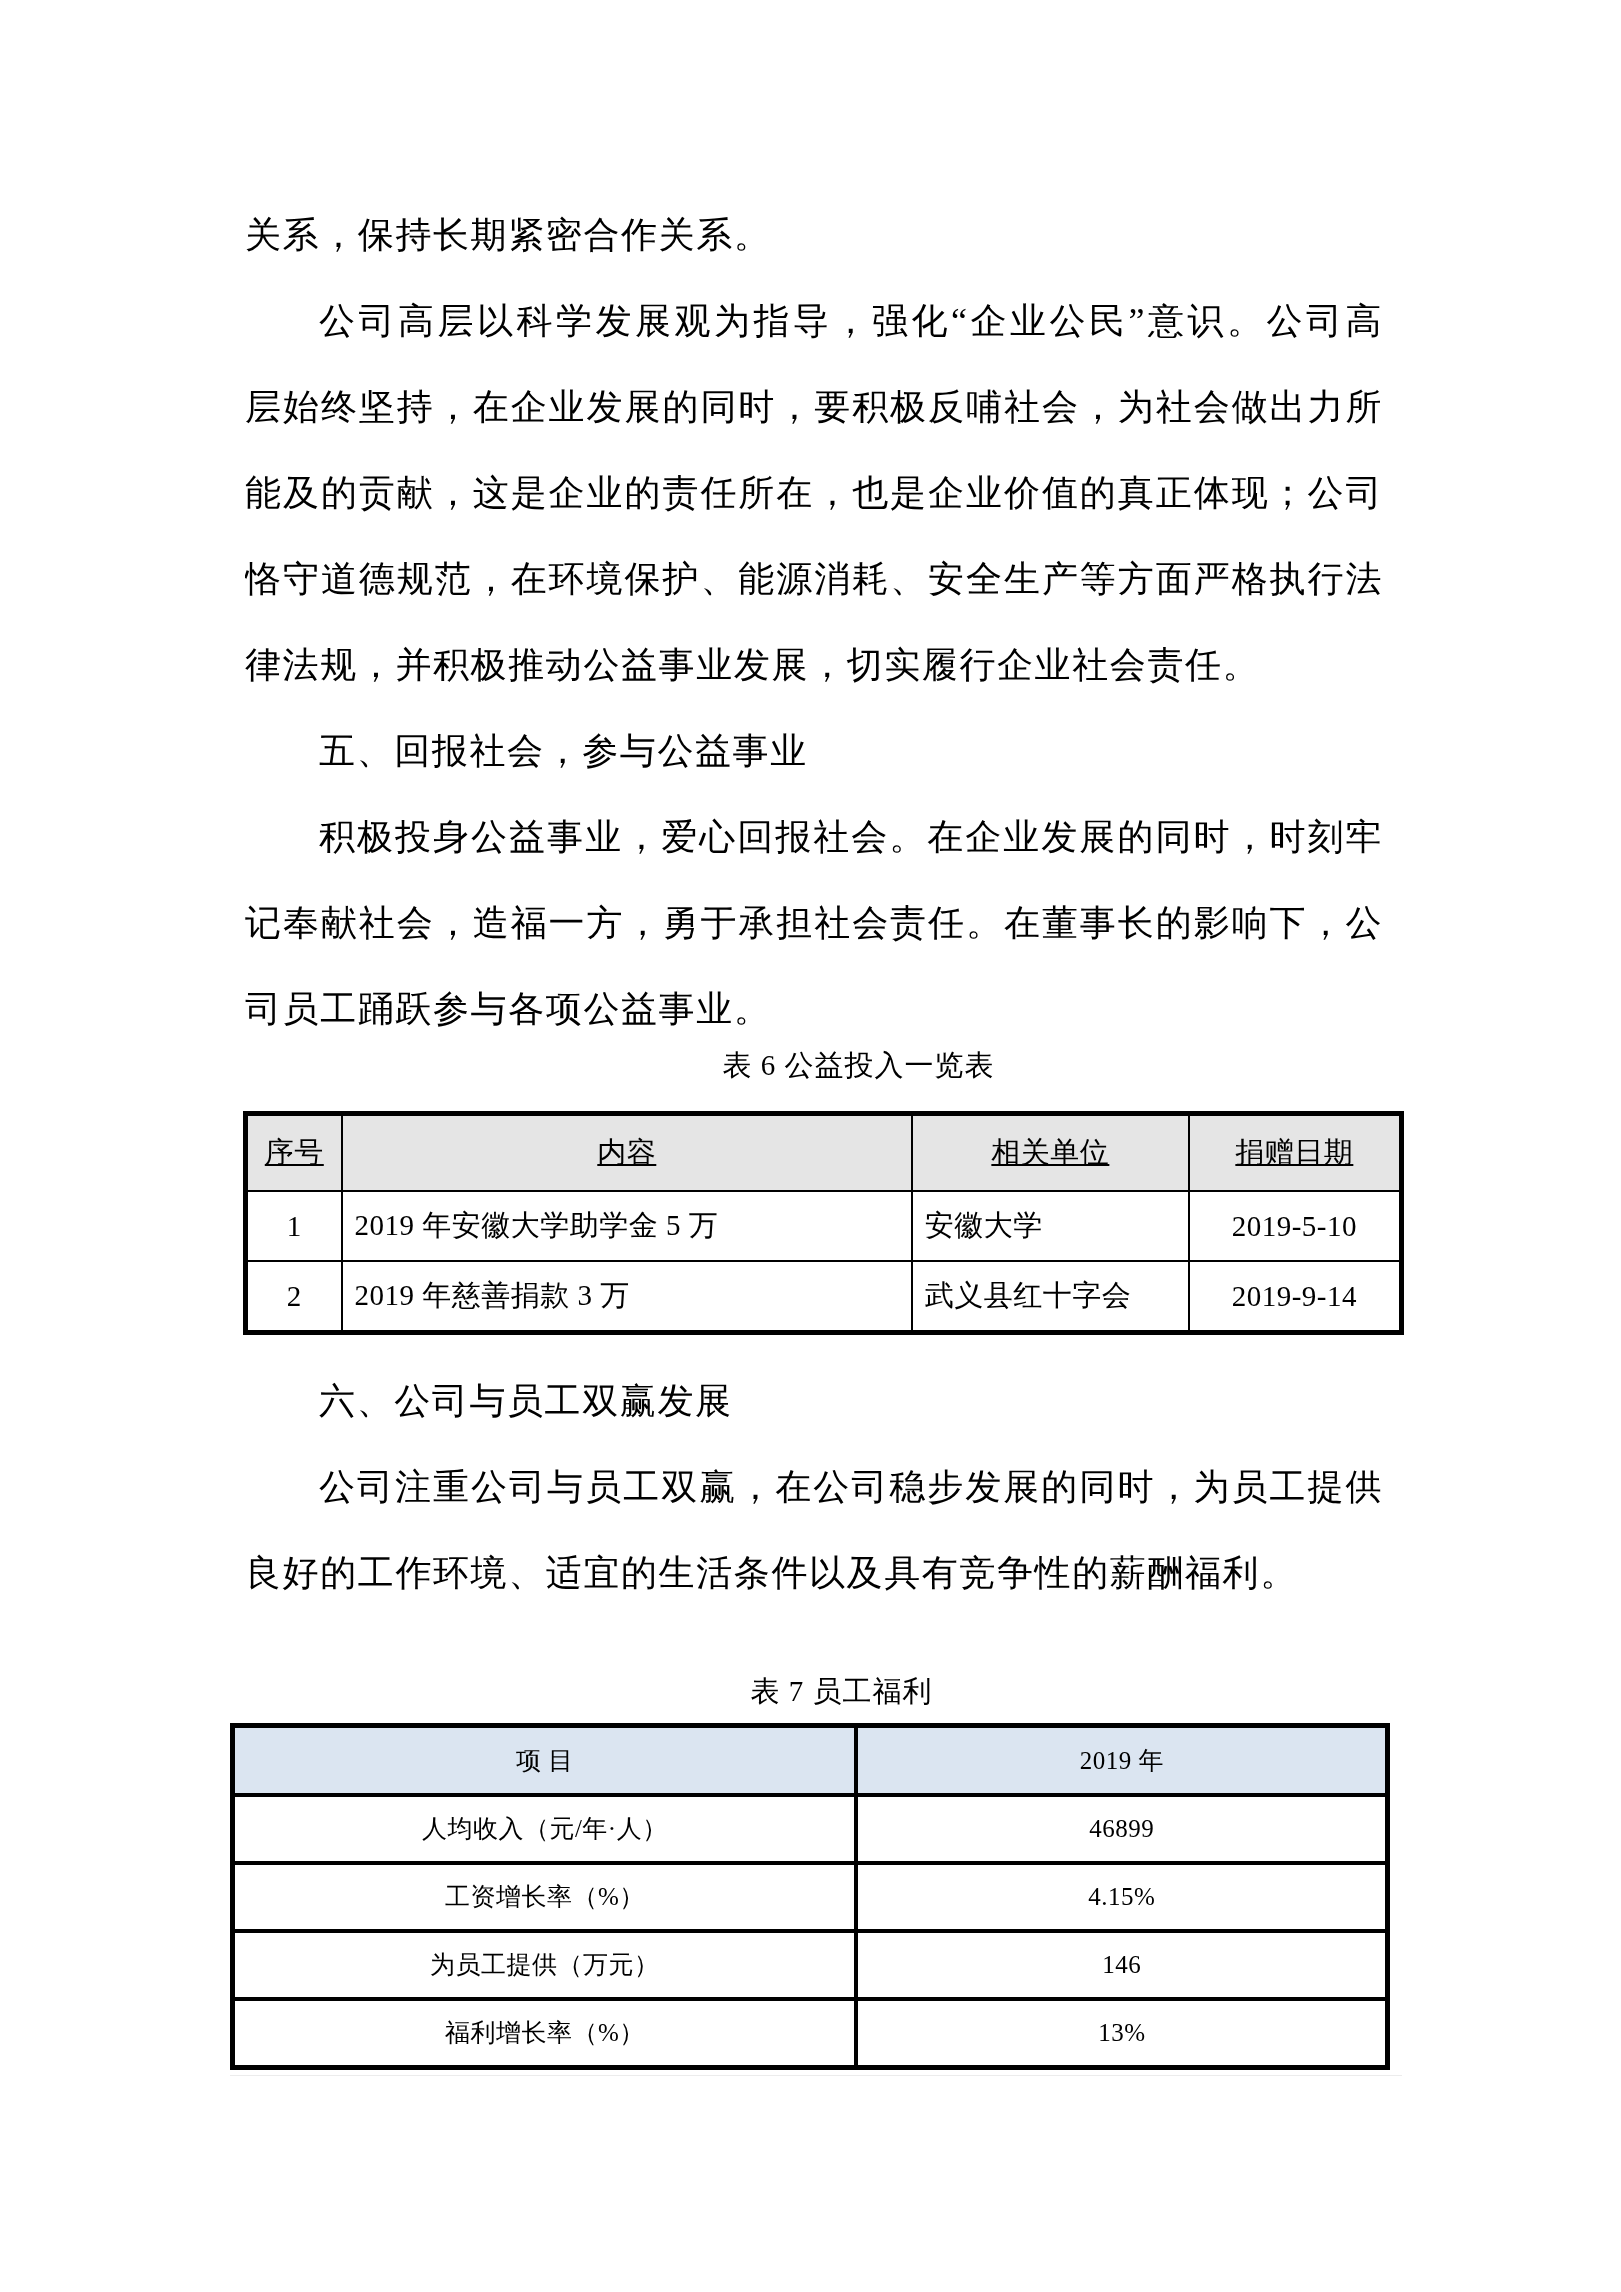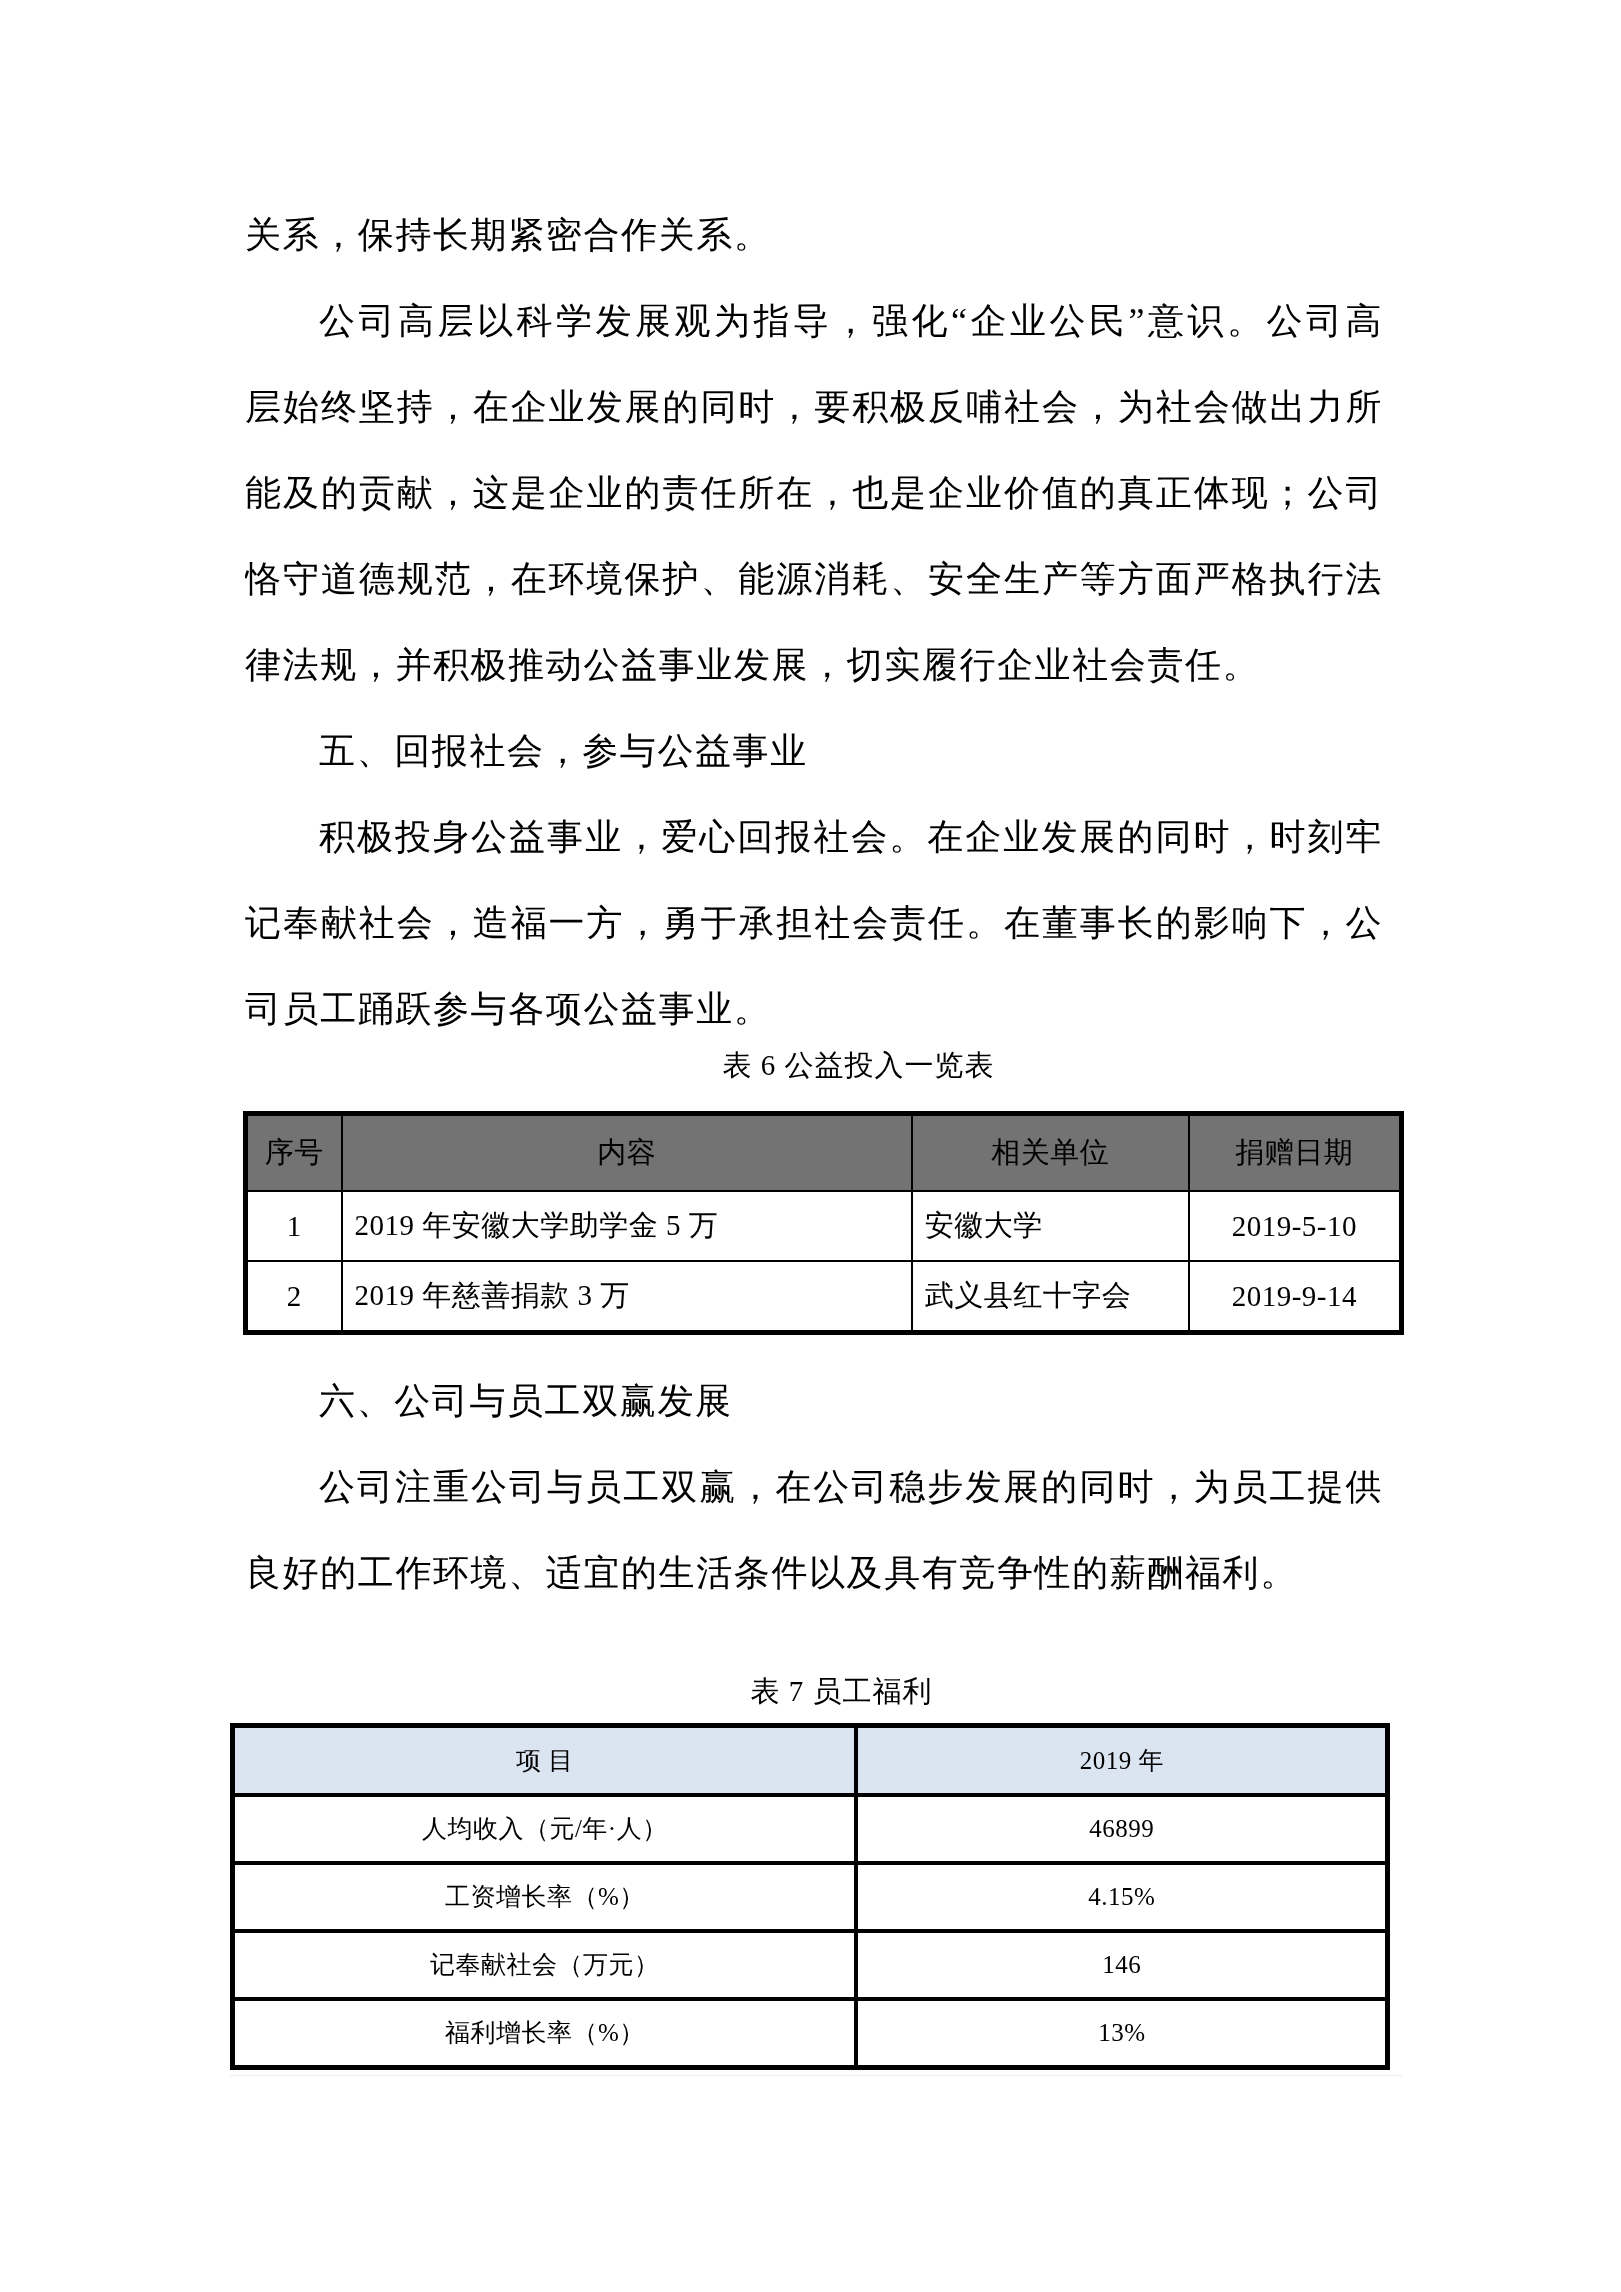--- a/index.html
+++ b/index.html
@@ -49,21 +49,21 @@
     table-layout: fixed;
   }
   #table6 th, #table6 td {
     border: 2.9px solid #000;
     font-size: 29px;
     font-weight: normal;
     vertical-align: middle;
     letter-spacing: 0.5px;
     padding: 0;
   }
-  #table6 th { height: 74px; background: #737373; text-align: center; }
+  #table6 th { height: 74px; background: #e5e5e5; text-align: center; text-decoration: underline; }
   #table6 td { height: 68px; text-align: center; }
   #table6 th:nth-child(1), #table6 td:nth-child(1) { width: 92px; }
   #table6 th:nth-child(2), #table6 td:nth-child(2) { width: 565px; }
   #table6 th:nth-child(3), #table6 td:nth-child(3) { width: 273px; }
   #table6 th:nth-child(4), #table6 td:nth-child(4) { width: 208px; }
   #table6 td:nth-child(2), #table6 td:nth-child(3) { text-align: left; padding-left: 11.8px; margin-left: 16px; }
   
   #table7 {
     border-collapse: collapse;
     border: 5.9px solid #000;
@@ -157,21 +157,21 @@
       <tbody>
         <tr>
           <td>人均收入（元/年·人）</td>
           <td>46899</td>
         </tr>
         <tr>
           <td>工资增长率（%）</td>
           <td>4.15%</td>
         </tr>
         <tr>
-          <td>记奉献社会（万元）</td>
+          <td>为员工提供（万元）</td>
           <td>146</td>
         </tr>
         <tr>
           <td>福利增长率（%）</td>
           <td>13%</td>
         </tr>
       </tbody>
     </table>
 
   <div class="artifact-line"></div>

